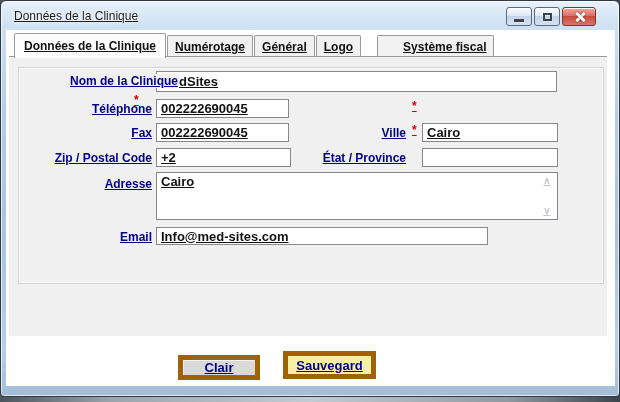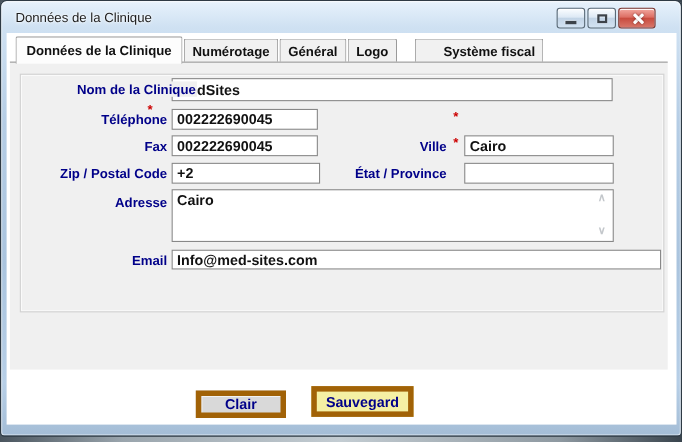--- a/index.html
+++ b/index.html
@@ -1,15 +1,15 @@
 <!DOCTYPE html>
 <html><head>
 <meta charset="utf-8">
 <style>
-  * { box-sizing: border-box; margin: 0; padding: 0; }
+  * { box-sizing: border-box; margin: 0; padding: 0; text-decoration: underline; }
   html,body { width:620px; height:402px; overflow:hidden; }
   body {
     font-family: "Liberation Sans", sans-serif;
     background: linear-gradient(90deg,#4a555e 0%, #9aa5ad 18%, #c3ccd2 50%, #8e99a1 82%, #39444d 100%);
     position: relative;
   }
   .window {
     position:absolute; left:0; top:0; width:620px; height:397px;
     border:1px solid #2e3a44;
     border-radius:6px 6px 4px 4px;
@@ -159,19 +159,19 @@
 
     <div class="flabel" style="left:295px; top:121px; width:106px;">État / Province</div>
     <input class="tbox" style="left: 416px; top: 118px; width: 136px; height: 19px;" value="">
 
     <div class="flabel" style="left:55px; top:147px; width:92px;">Adresse</div>
     <textarea class="tbox" style="left: 150px; top: 142px; width: 402px; height: 48px;">Cairo</textarea>
     <span class="scroll-ic" style="left:534px; top:146px;">∧</span>
     <span class="scroll-ic" style="left:534px; top:176px;">∨</span>
 
     <div class="flabel" style="left:55px; top:200px; width:92px;">Email</div>
-    <input class="tbox" style="left: 150px; top: 197px; width: 445px; height: 18px;" value="Info@med-sites.com">
+    <input class="tbox" style="left: 150px; top: 197px; width: 332px; height: 18px;" value="Info@med-sites.com">
 
     <button class="action btn-clear">Clair</button>
     <button class="action btn-save">Sauvegard</button>
 
   </div>
 </div>
 
 </body></html>

